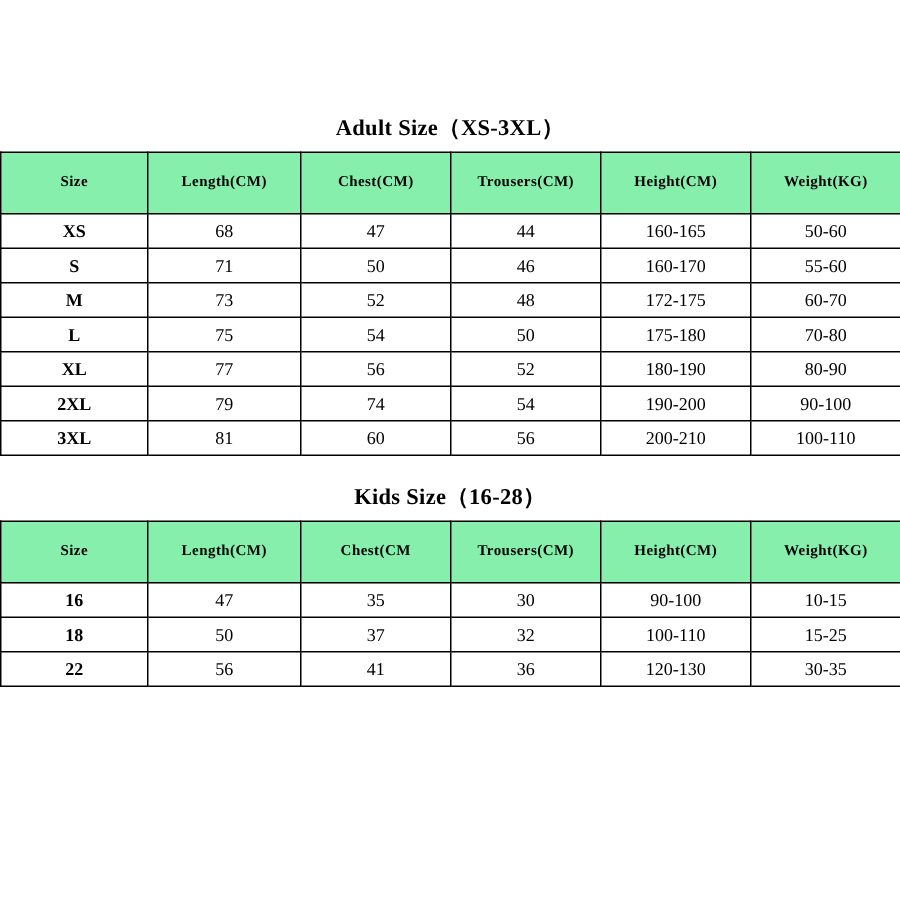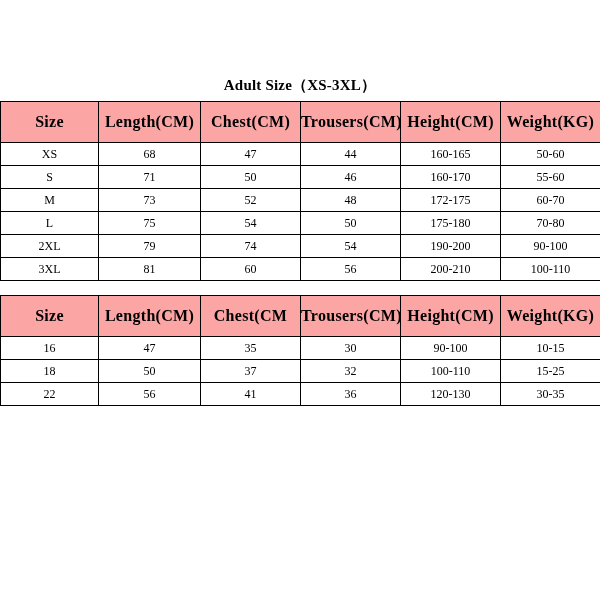--- a/index.html
+++ b/index.html
@@ -43,34 +43,34 @@
   table.size-table td {
     border: 1px solid #000000;
     text-align: center;
     font-family: "Liberation Serif", serif;
     font-size: 12px;
     padding: 0;
     height: 22px;
     line-height: 22px;
   }
   table.size-table thead th {
-    background: #fca5a5;
+    background: #86efac;
     color: #000000;
     font-weight: bold;
-    font-size: 16px;
+    font-size: 10px;
     height: 40px;
     line-height: 40px;
     letter-spacing: 0.3px;
   }
   table.size-table tbody td {
     background: #ffffff;
     font-weight: normal;
   }
   table.size-table tbody td.col-size {
-    font-weight: normal;
+    font-weight: bold;
   }
   
   col.c0 { width: 98px; }
   col.c1 { width: 102px; }
   col.c2 { width: 100px; }
   col.c3 { width: 100px; }
   col.c4 { width: 100px; }
   col.c5 { width: 100px; }
 
   .gap-between {
@@ -131,20 +131,28 @@
         </tr>
         <tr>
           <td class="col-size">L</td>
           <td>75</td>
           <td>54</td>
           <td>50</td>
           <td>175-180</td>
           <td>70-80</td>
         </tr>
         <tr>
+          <td class="col-size">XL</td>
+          <td>77</td>
+          <td>56</td>
+          <td>52</td>
+          <td>180-190</td>
+          <td>80-90</td>
+        </tr>
+        <tr>
           <td class="col-size">2XL</td>
           <td>79</td>
           <td>74</td>
           <td>54</td>
           <td>190-200</td>
           <td>90-100</td>
         </tr>
         <tr>
           <td class="col-size">3XL</td>
           <td>81</td>
@@ -153,20 +161,21 @@
           <td>200-210</td>
           <td>100-110</td>
         </tr>
       </tbody>
     </table>
   </div>
 
   <div class="gap-between"></div>
 
   <div class="table-block">
+    <div class="table-title">Kids Size（16-28）</div>
     <table class="size-table">
       <colgroup>
         <col class="c0">
           <col class="c1">
           <col class="c2">
           <col class="c3">
           <col class="c4">
           <col class="c5">
       </colgroup>
       <thead>

